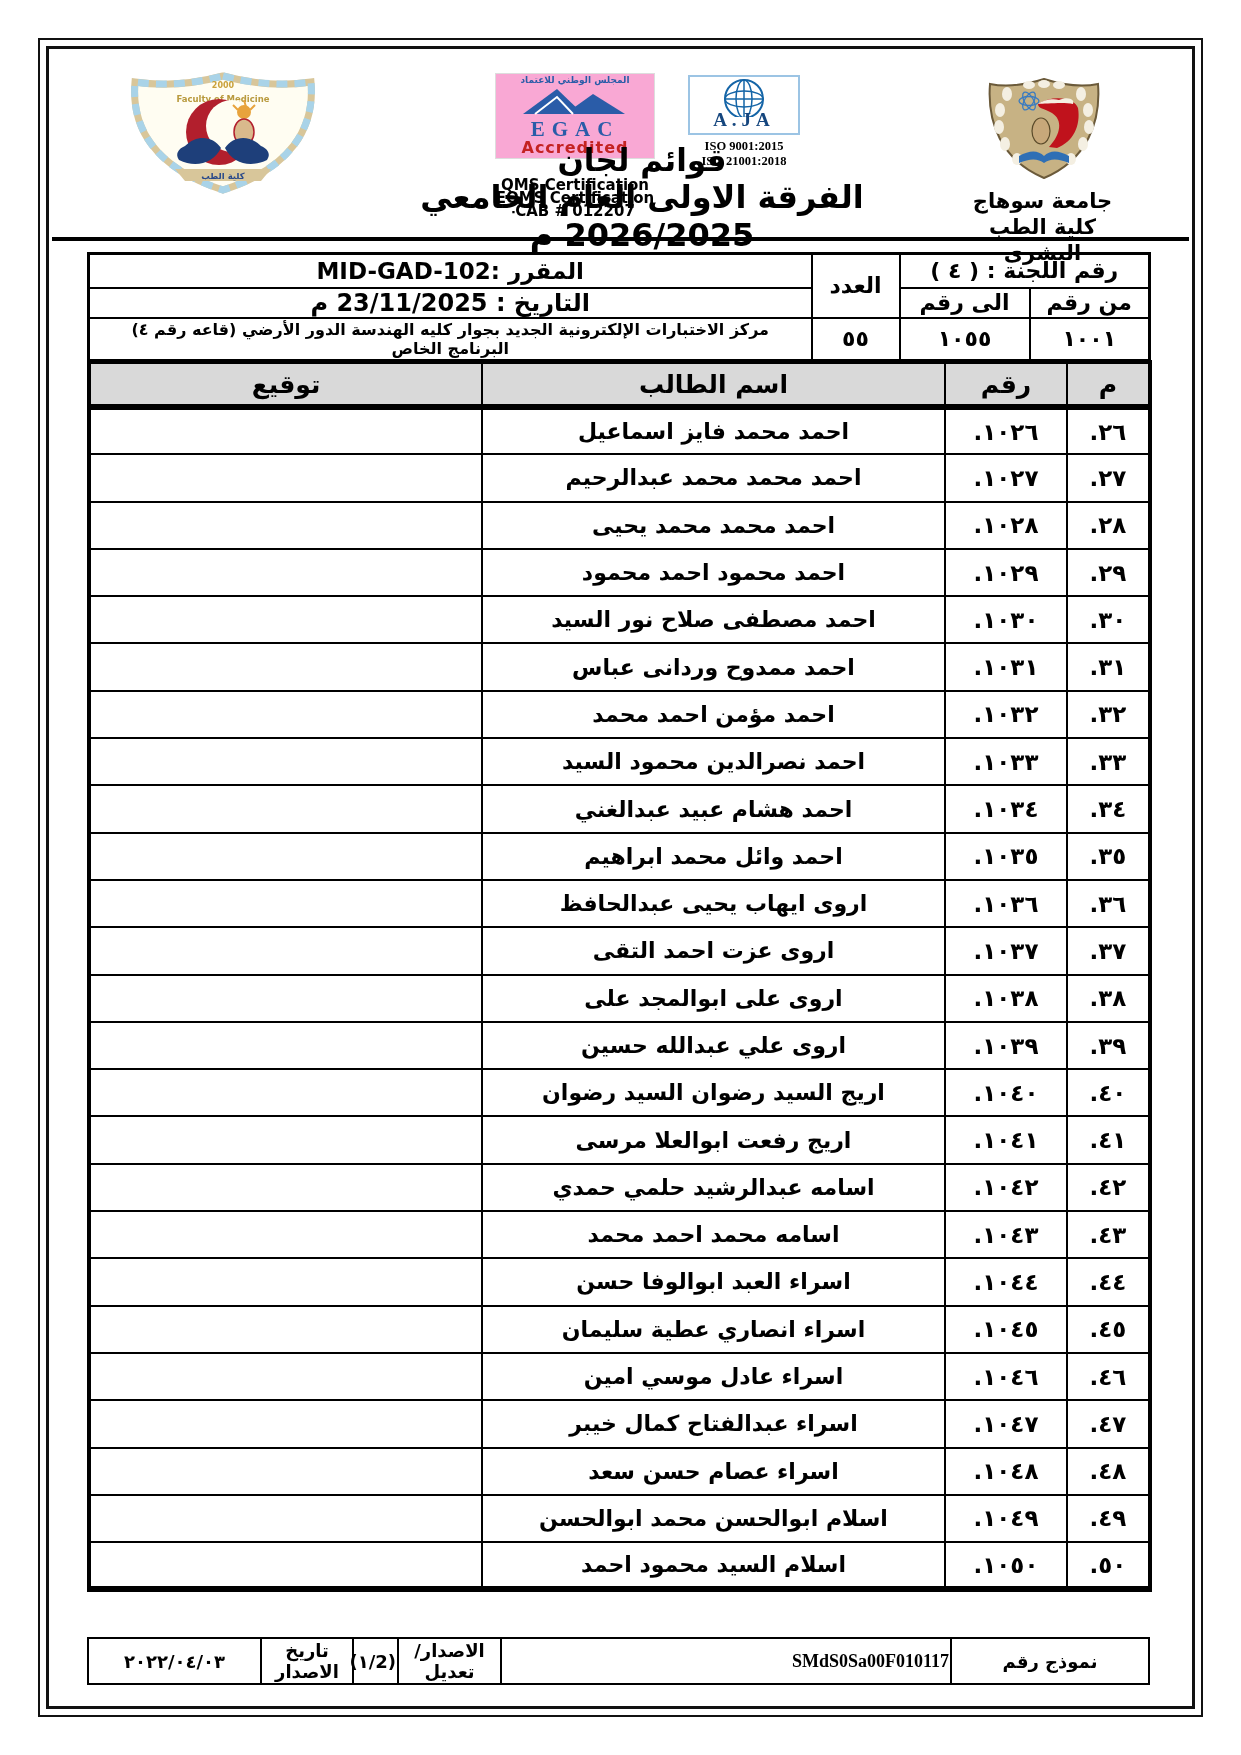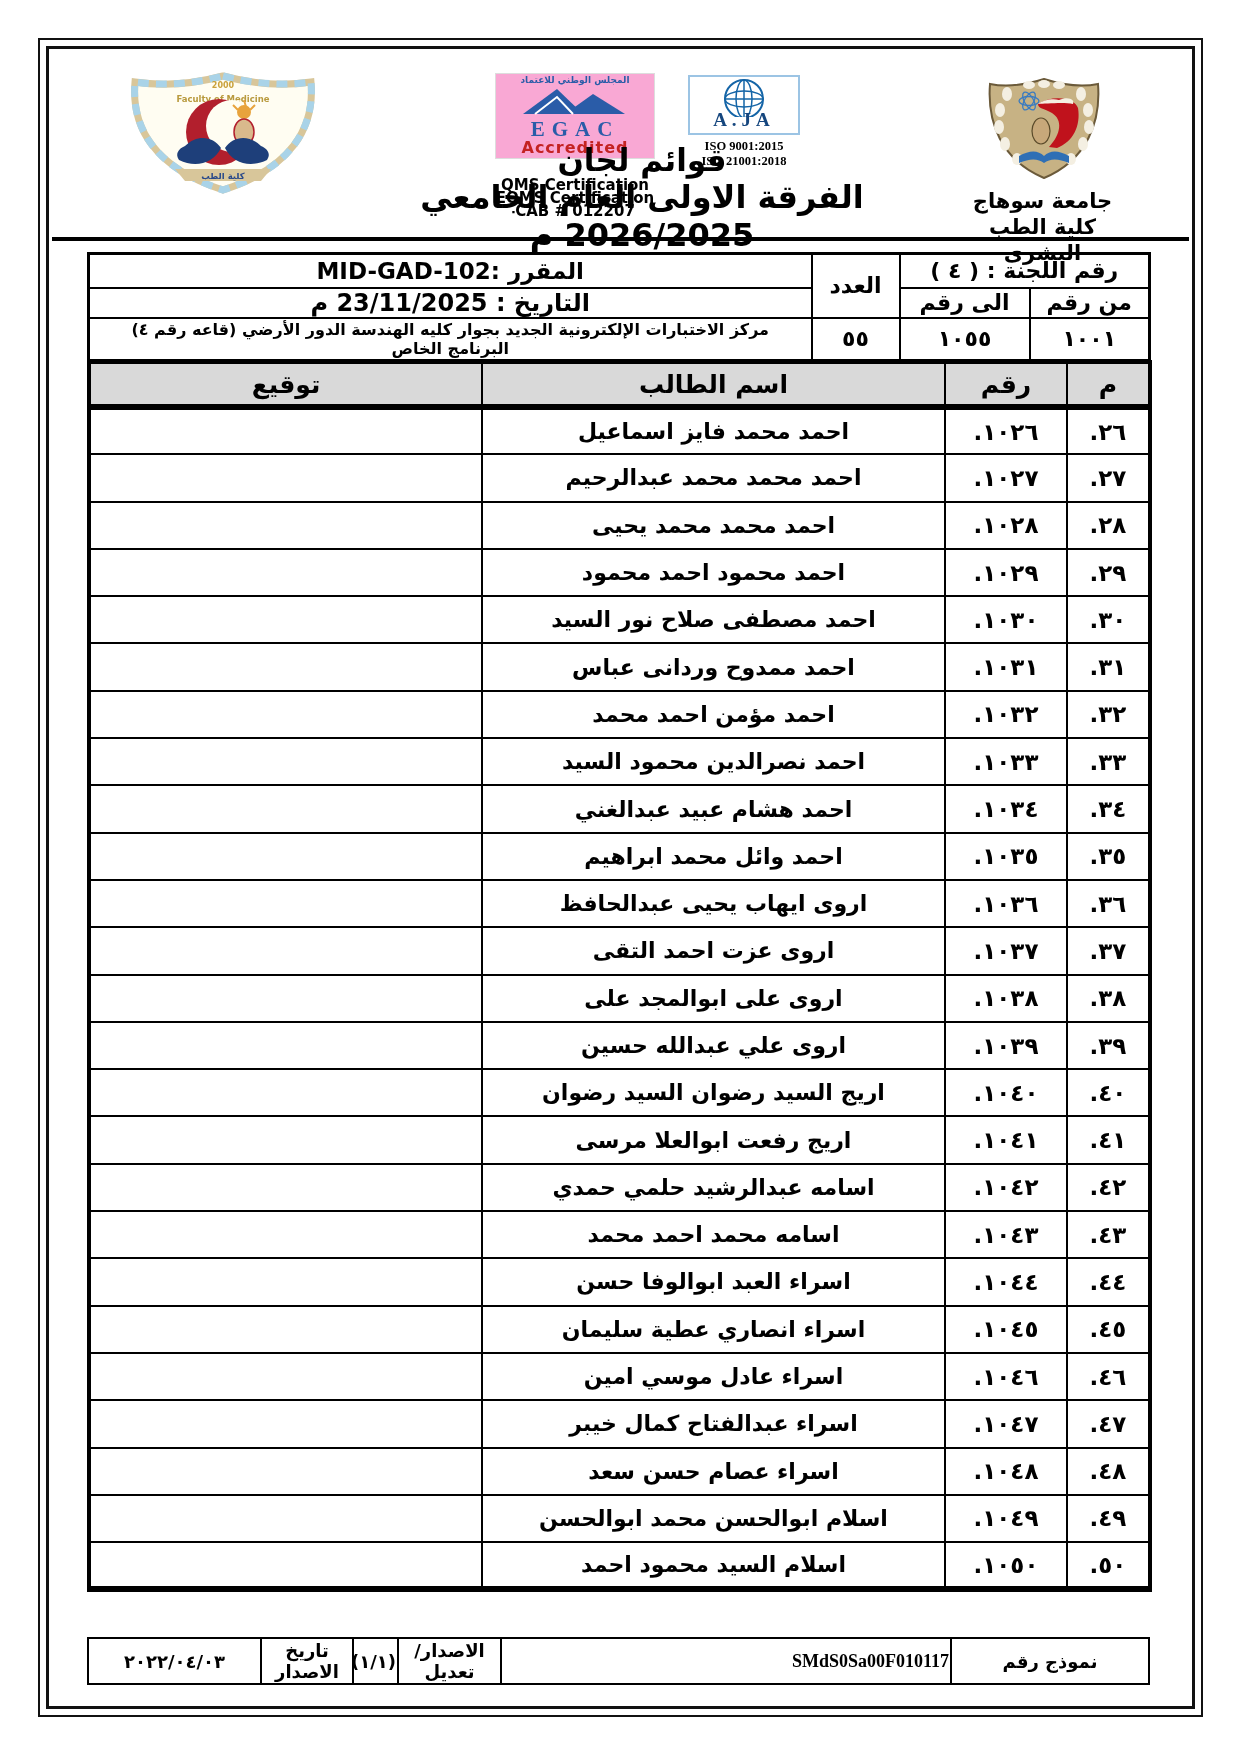--- a/index.html
+++ b/index.html
@@ -367,19 +367,19 @@
         <col style="width:103px">
         <col style="width:45px">
         <col style="width:92px">
         <col style="width:173px">
       </colgroup>
     <tbody>
         <tr>
       <td>نموذج رقم</td>
       <td class="ft-code" dir="ltr">SMdS0Sa00F010117</td>
       <td>الاصدار/تعديل</td>
-      <td class="ft-small">(١/١)</td>
+      <td class="ft-small">(2/١)</td>
       <td class="ft-small">تاريخ الاصدار</td>
       <td class="ft-small">٢٠٢٢/٠٤/٠٣</td>
     </tr>
   </tbody>
     </table>
 </div>
 
 </body></html>

